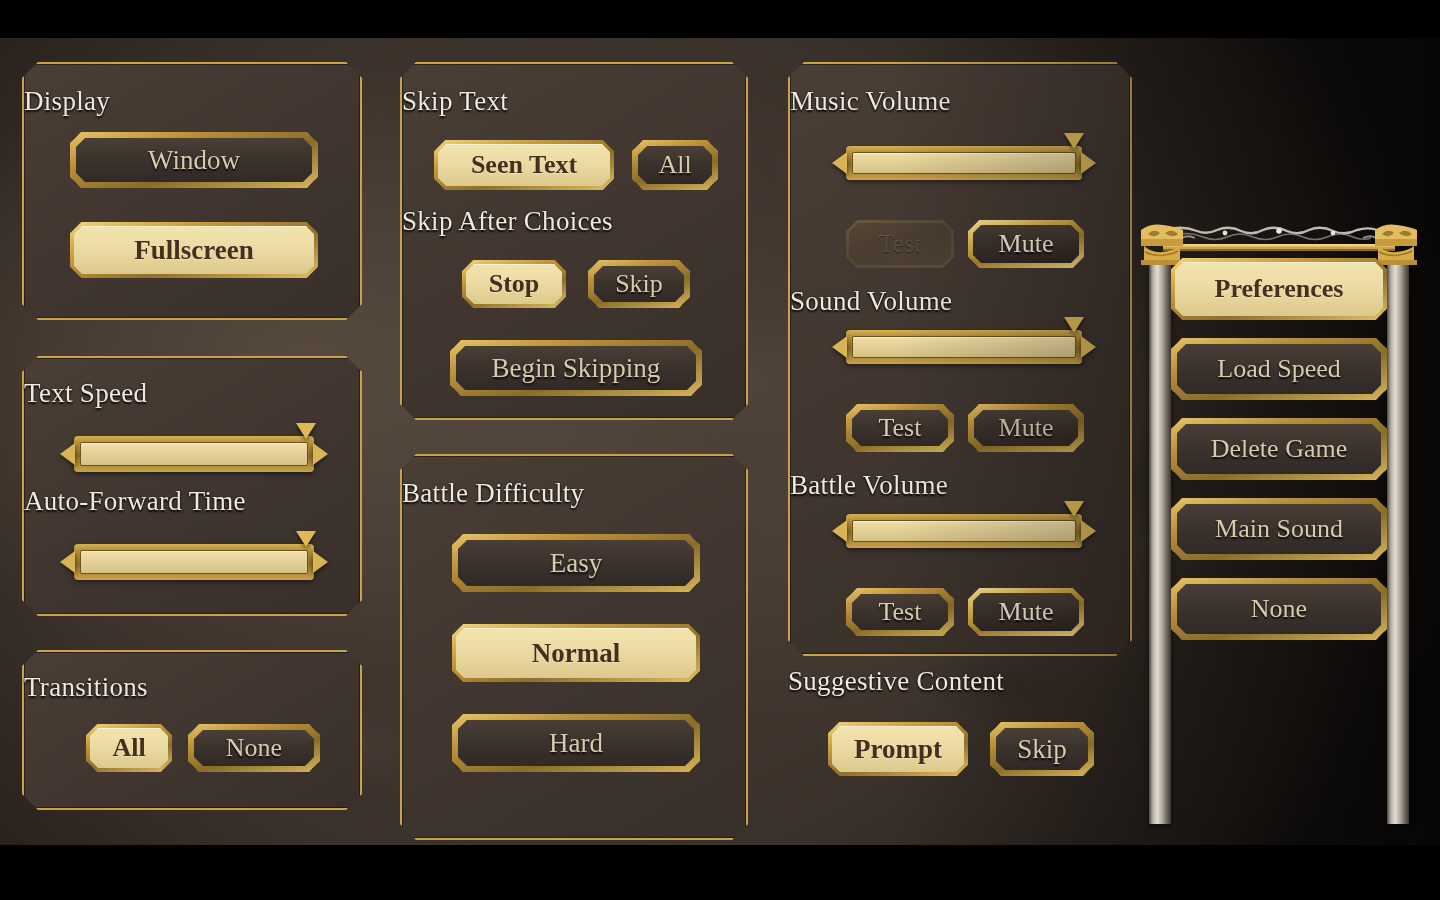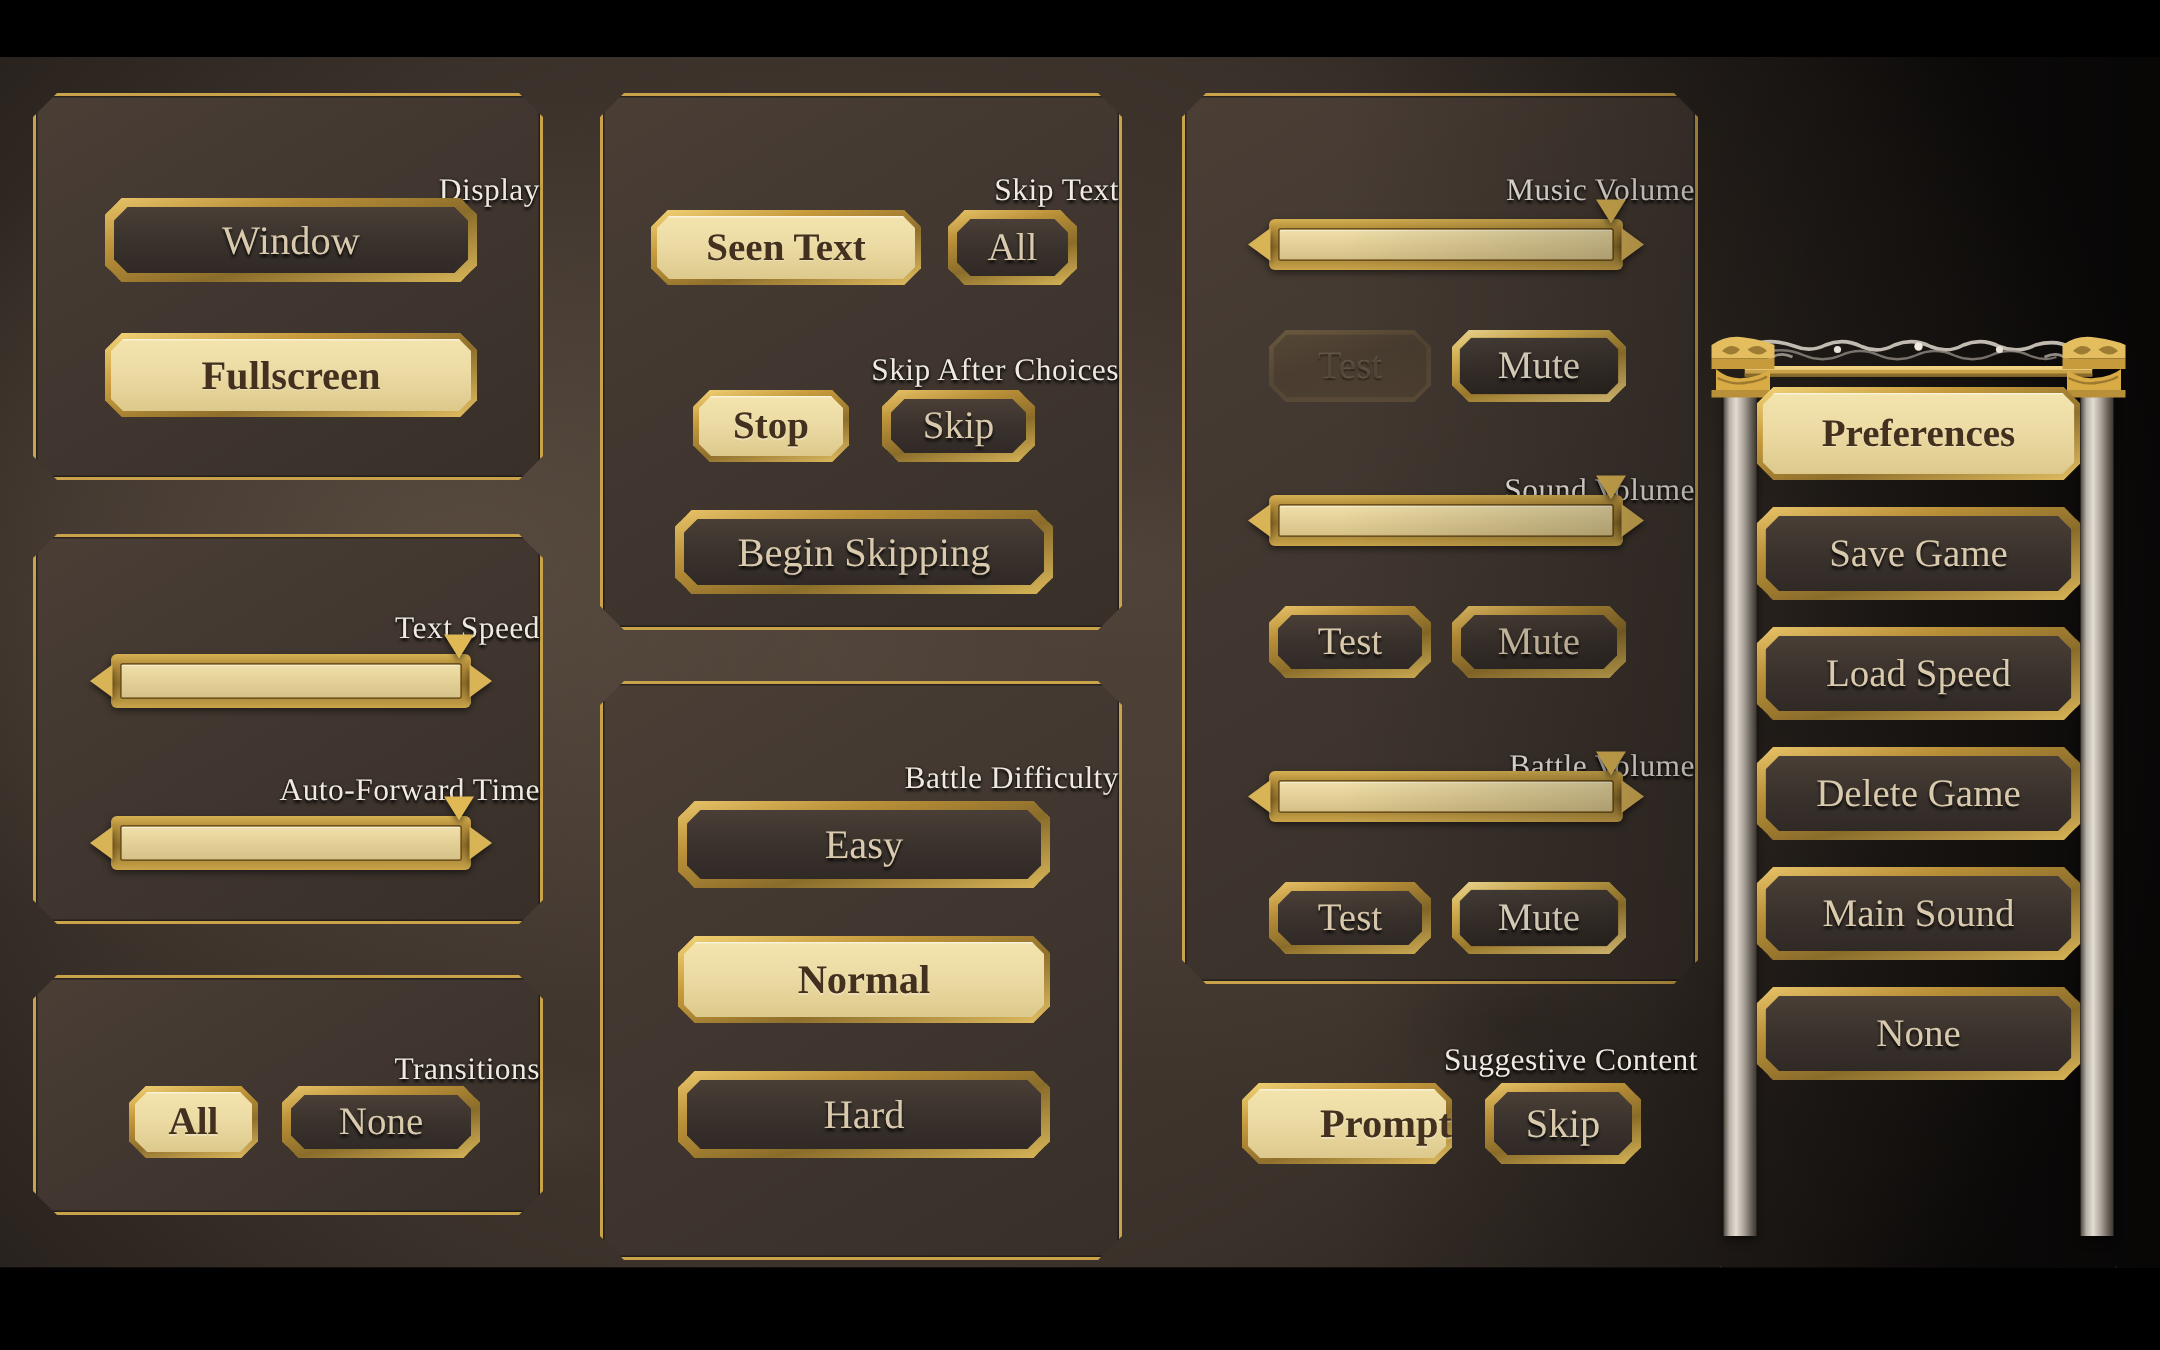--- a/index.html
+++ b/index.html
@@ -52,27 +52,26 @@
     border: 2px solid #c9a24a;
     border-radius: 3px;
     box-shadow: inset 0 0 0 1px rgba(0,0,0,.42), 0 3px 9px rgba(0,0,0,.42);
     -webkit-clip-path: polygon(16px 0,calc(100% - 16px) 0,100% 16px,100% calc(100% - 16px),calc(100% - 16px) 100%,16px 100%,0 calc(100% - 16px),0 16px);
     clip-path: polygon(16px 0,calc(100% - 16px) 0,100% 16px,100% calc(100% - 16px),calc(100% - 16px) 100%,16px 100%,0 calc(100% - 16px),0 16px);
   }
   .panel-inner { position: absolute; inset: 0; }
 
   
   .heading {
-    text-align: right;
+    text-align: left;
     color: #efe9e0;
-    font-size: 21px;
+    font-size: 27px;
     letter-spacing: .3px;
     text-shadow: 0 2px 2px rgba(0,0,0,.85), 0 0 2px rgba(0,0,0,.7);
     white-space: nowrap;
-    margin-top: 28px;
   }
 
   
   .btn {
     position: relative;
     display: flex; align-items: center; justify-content: center;
     font-family: "Liberation Serif", "DejaVu Serif", serif;
     white-space: nowrap;
     cursor: pointer;
     -webkit-clip-path: polygon(11px 0,calc(100% - 11px) 0,100% 11px,100% calc(100% - 11px),calc(100% - 11px) 100%,11px 100%,0 calc(100% - 11px),0 11px);
@@ -354,21 +353,21 @@
           <span class="lbl">Test</span>
         </div>
         <div class="btn hovered" style="position:absolute; left:178px; top:524px; width:116px; height:48px; font-size:26px;">
           <span class="lbl">Mute</span>
         </div>
       </div>
     </div>
 
     <div style="position:absolute; left:788px; top:628px; width:344px; height:160px; z-index:10;">
       <div class="heading" style="position:absolute; left:0; top:0; width:100%;">Suggestive Content</div>
-      <div class="btn selected" style="position:absolute; left:40px; top:56px; width:140px; height:54px; font-size:27px;justify-content:flex-end;">
+      <div class="btn selected" style="position:absolute; left:40px; top:56px; width:140px; height:54px; font-size:27px;">
         <span class="lbl">Prompt</span>
       </div>
       <div class="btn idle" style="position:absolute; left:202px; top:56px; width:104px; height:54px; font-size:27px;">
         <span class="lbl">Skip</span>
       </div>
     </div>
 
     <div id="navframe">
 
       <div class="col left"></div>
@@ -438,23 +437,20 @@
             <rect x="36" y="15" width="2" height="5"></rect>
           <rect x="46" y="15" width="2" height="5"></rect>
         </g>
       </svg>
 
       <div class="navlist">
         <div class="btn selected">
             <span class="lbl">Preferences</span>
           </div>
         <div class="btn idle">
-            <span class="lbl">Save Game</span>
-          </div>
-        <div class="btn idle">
             <span class="lbl">Load Speed</span>
           </div>
         <div class="btn idle">
             <span class="lbl">Delete Game</span>
           </div>
         <div class="btn idle">
             <span class="lbl">Main Sound</span>
           </div>
         <div class="btn idle">
             <span class="lbl">None</span>

